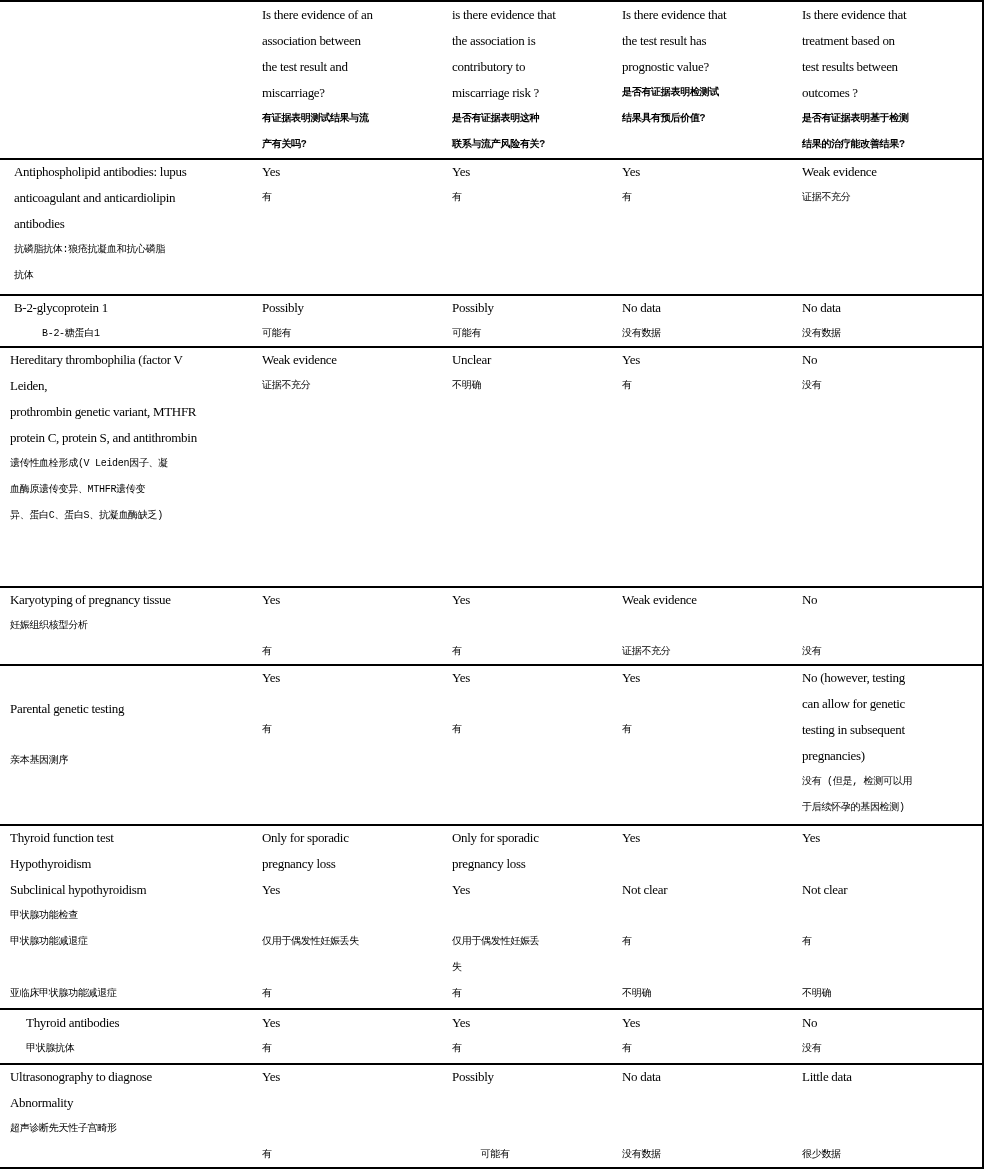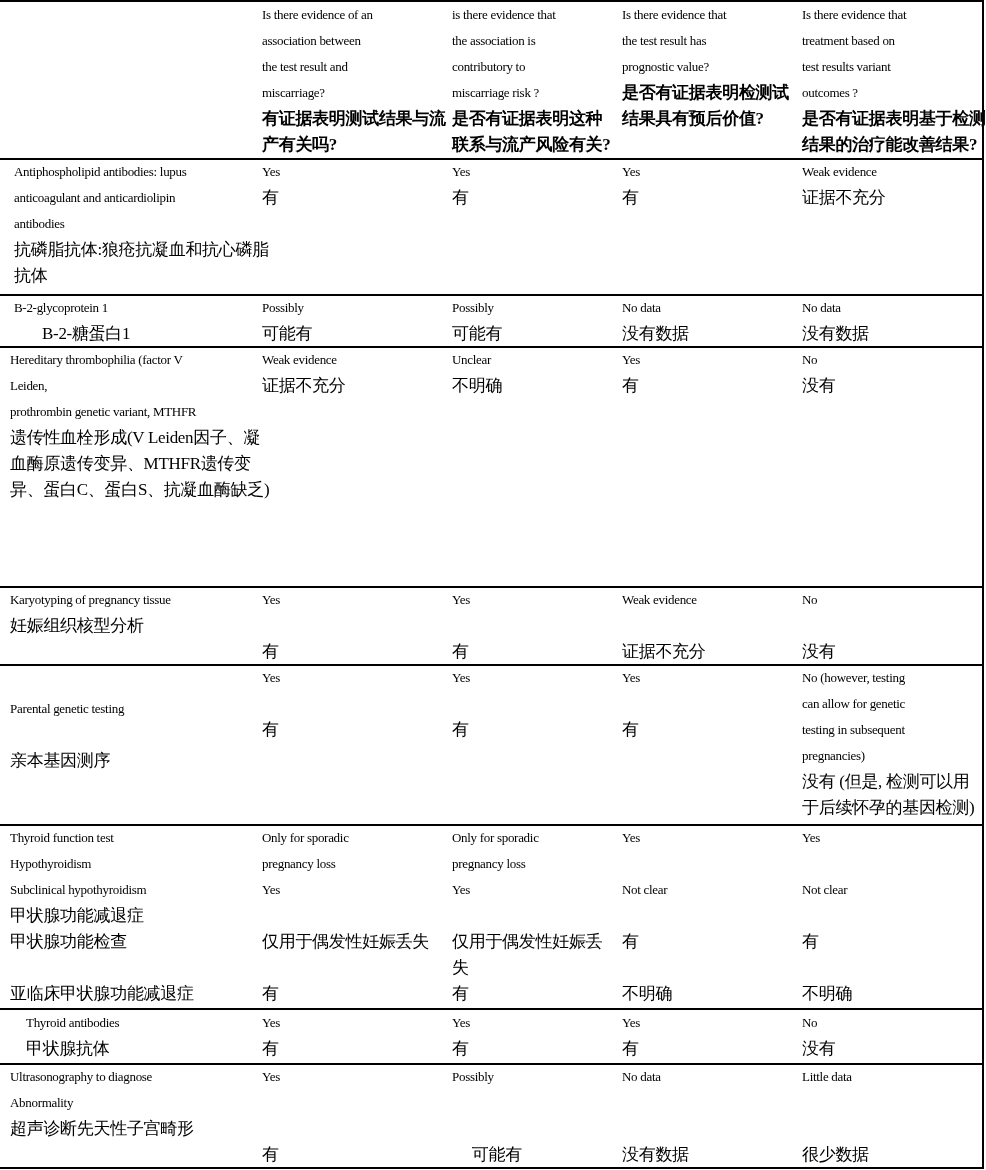--- a/index.html
+++ b/index.html
@@ -3,21 +3,21 @@
 <meta charset="utf-8">
 <style>
   html, body { margin: 0; padding: 0; background: #ffffff; }
   body { width: 986px; height: 1170px; position: relative; overflow: hidden;
          font-family: "Liberation Serif", "DejaVu Serif", serif; color: #000; }
   .table { position: absolute; left: 0; top: 0; width: 984px; height: 1169px;
            border-right: 2px solid #000; box-sizing: border-box; }
   .hline { position: absolute; left: 0; width: 984px; height: 2px; background: #000; }
   .cell { position: absolute; font-size: 13px; line-height: 26px; letter-spacing: -0.3px; }
   .cell .ln { display: block; white-space: nowrap; }
-  .cell .zh { font-family: Liberation Serif, serif; font-size: 17px; }
+  .cell .zh { font-family: Liberation Mono, monospace; font-size: 10px; }
   .hdr .zh { font-weight: bold; }
 </style>
 </head>
 <body>
 
 <div class="table">
   <div class="hline" style="top:0px"></div>
   <div class="hline" style="top:158px"></div>
   <div class="hline" style="top:294px"></div>
   <div class="hline" style="top:346px"></div>
@@ -47,21 +47,21 @@
   <div class="cell hdr" style="left:622px;top:2px;width:175px">
     <span class="ln">Is there evidence that</span>
     <span class="ln">the test result has</span>
     <span class="ln">prognostic value?</span>
     <span class="ln zh">是否有证据表明检测试</span>
     <span class="ln zh">结果具有预后价值?</span>
   </div>
   <div class="cell hdr" style="left:802px;top:2px;width:180px">
     <span class="ln">Is there evidence that</span>
     <span class="ln">treatment based on</span>
-    <span class="ln">test results variant</span>
+    <span class="ln">test results between</span>
     <span class="ln">outcomes ?</span>
     <span class="ln zh">是否有证据表明基于检测</span>
     <span class="ln zh">结果的治疗能改善结果?</span>
   </div>
 
   <div class="cell" style="left:14px;top:159px;width:238px">
     <span class="ln">Antiphospholipid   antibodies:   lupus</span>
     <span class="ln">anticoagulant     and     anticardiolipin</span>
     <span class="ln">antibodies</span>
     <span class="ln zh">抗磷脂抗体:狼疮抗凝血和抗心磷脂</span>
@@ -102,20 +102,21 @@
   </div>
   <div class="cell" style="left:802px;top:295px">
     <span class="ln">No data</span>
     <span class="ln zh">没有数据</span>
   </div>
 
   <div class="cell" style="left:10px;top:347px;width:238px">
     <span class="ln">Hereditary  thrombophilia  (factor  V</span>
     <span class="ln">Leiden,</span>
     <span class="ln">prothrombin genetic variant, MTHFR</span>
+    <span class="ln">protein C, protein S, and antithrombin</span>
     <span class="ln zh">遗传性血栓形成(V Leiden因子、凝</span>
     <span class="ln zh">血酶原遗传变异、MTHFR遗传变</span>
     <span class="ln zh">异、蛋白C、蛋白S、抗凝血酶缺乏)</span>
   </div>
   <div class="cell" style="left:262px;top:347px">
     <span class="ln">Weak evidence</span>
     <span class="ln zh">证据不充分</span>
   </div>
   <div class="cell" style="left:452px;top:347px">
     <span class="ln">Unclear</span>
@@ -181,22 +182,22 @@
     <span class="ln">testing in subsequent</span>
     <span class="ln">pregnancies)</span>
     <span class="ln zh">没有 (但是, 检测可以用</span>
     <span class="ln zh">于后续怀孕的基因检测)</span>
   </div>
 
   <div class="cell" style="left:10px;top:825px;width:238px">
     <span class="ln">Thyroid function test</span>
     <span class="ln">Hypothyroidism</span>
     <span class="ln">Subclinical hypothyroidism</span>
+    <span class="ln zh">甲状腺功能检查</span>
     <span class="ln zh">甲状腺功能减退症</span>
-    <span class="ln zh">甲状腺功能检查</span>
     <span class="ln">&nbsp;</span>
     <span class="ln zh">亚临床甲状腺功能减退症</span>
   </div>
   <div class="cell" style="left:262px;top:825px">
     <span class="ln">Only for sporadic</span>
     <span class="ln">pregnancy loss</span>
     <span class="ln">Yes</span>
     <span class="ln">&nbsp;</span>
     <span class="ln zh">仅用于偶发性妊娠丢失</span>
     <span class="ln">&nbsp;</span>

